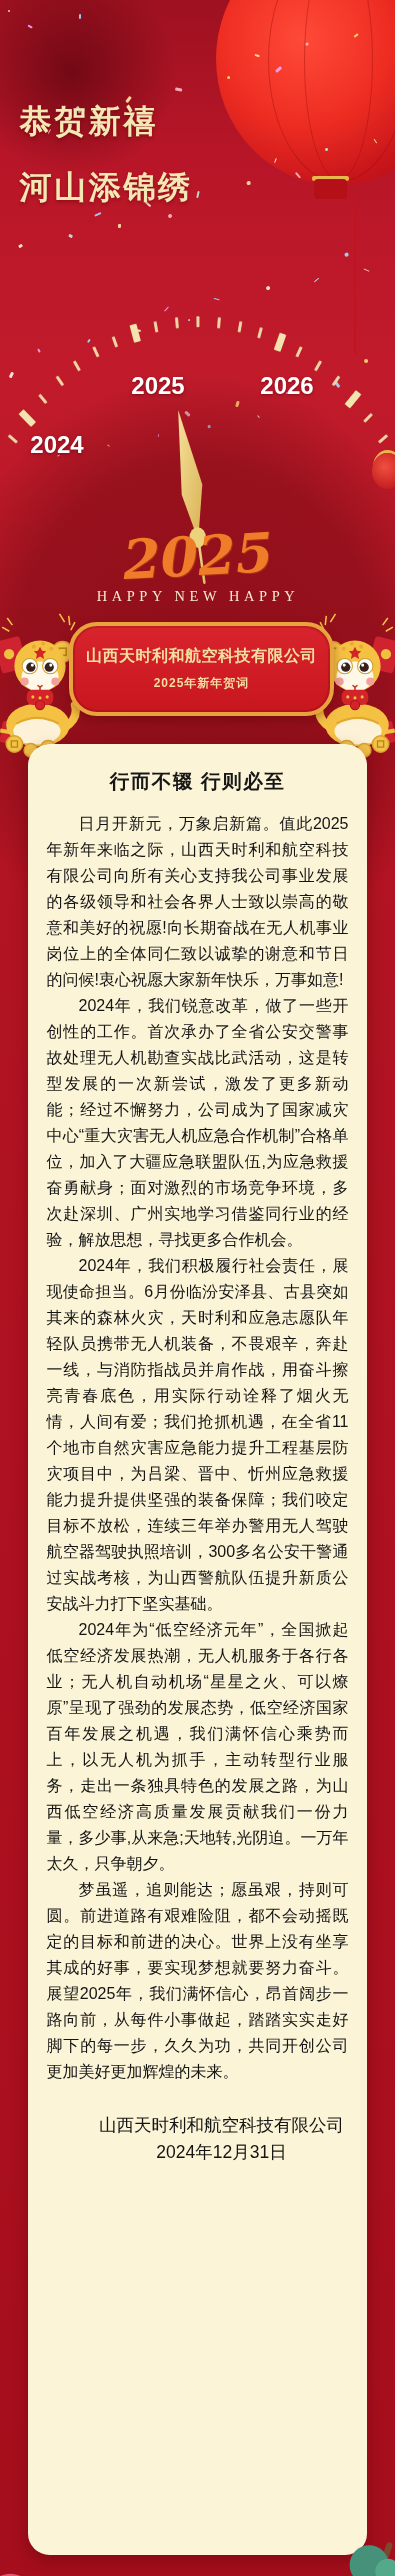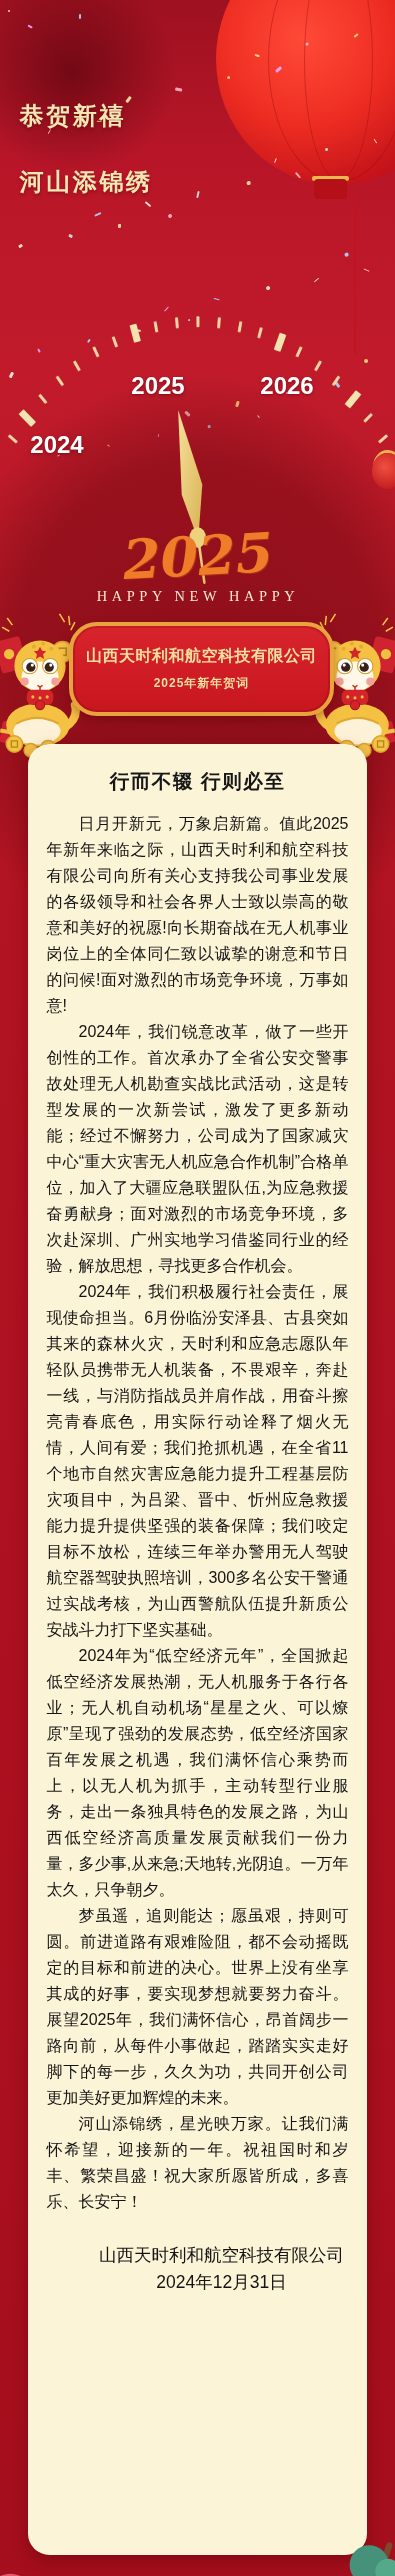--- a/index.html
+++ b/index.html
@@ -30,21 +30,21 @@
   .dial-shadow{left:-155px;top:268px;width:705px;height:804px;border-radius:50%;
     background:radial-gradient(closest-side,rgba(96,6,12,.46) 0%,rgba(96,6,12,.40) 52%,rgba(96,6,12,0) 74%);}
   #ticks span{position:absolute;background:#f3e3ae;border-radius:1px;filter:blur(0.2px);}
   .clock-year{color:#ffffff;font-weight:bold;font-family:"Liberation Sans",sans-serif;
     text-shadow:0 1px 3.1px rgba(60,0,5,.5);}
   .y2025{left:127px;top:372px;width:62px;font-size:24px;text-align:center;}
   .y2026{left:256px;top:372px;width:62px;font-size:24px;text-align:center;}
   .y2024{left:26px;top:431px;width:62px;font-size:24px;text-align:center;}
   
   .greet{left:19.6px;color:#f3e8b4;font-family:"Liberation Serif",serif;font-weight:900;
-    font-size:24px;letter-spacing:2.6px;text-shadow:0 1.5px 3.6px rgba(90,0,6,.45);}
+    font-size:32px;letter-spacing:2.6px;text-shadow:0 1.5px 3.6px rgba(90,0,6,.45);}
   .greet1{top:100px;} .greet2{top:166px;}
   
   .script-year{left:0;top:524px;width:396px;text-align:center;
     font-family:"DejaVu Serif",serif;font-style:italic;font-weight:bold;font-size:54px;
     color:#ee7c29;transform:rotate(-3deg);text-shadow:1px 1px 0 rgba(200,74,16,.55);}
   .hny{left:0;top:588px;width:396px;text-align:center;font-family:"Liberation Serif",serif;
     font-size:14.4px;letter-spacing:4.6px;color:#f6ecd0;}
   
   .banner{left:69px;top:622px;width:265px;height:94px;border-radius:28px;
     background:linear-gradient(180deg,#d8242c,#c8161f);border:4.6px solid #e8a33d;box-sizing:border-box;
@@ -234,26 +234,25 @@
   </svg>
 
   <div class="abs banner">
     <div class="company">山西天时利和航空科技有限公司</div>
     <div class="title">2025年新年贺词</div>
   </div>
 
   <div class="abs card">
     <h1>行而不辍 行则必至</h1>
     <div class="body-text">
-        <p>日月开新元，万象启新篇。值此2025年新年来临之际，山西天时利和航空科技有限公司向所有关心支持我公司事业发展的各级领导和社会各界人士致以崇高的敬意和美好的祝愿!向长期奋战在无人机事业岗位上的全体同仁致以诚挚的谢意和节日的问候!面对激烈的市场竞争环境，万事如意!</p>
+        <p>日月开新元，万象启新篇。值此2025年新年来临之际，山西天时利和航空科技有限公司向所有关心支持我公司事业发展的各级领导和社会各界人士致以崇高的敬意和美好的祝愿!向长期奋战在无人机事业岗位上的全体同仁致以诚挚的谢意和节日的问候!衷心祝愿大家新年快乐，万事如意!</p>
         <p>2024年，我们锐意改革，做了一些开创性的工作。首次承办了全省公安交警事故处理无人机勘查实战比武活动，这是转型发展的一次新尝试，激发了更多新动能；经过不懈努力，公司成为了国家减灾中心“重大灾害无人机应急合作机制”合格单位，加入了大疆应急联盟队伍,为应急救援奋勇献身；面对激烈的市场竞争环境，多次赴深圳、广州实地学习借鉴同行业的经验，解放思想，寻找更多合作机会。</p>
         <p>2024年，我们积极履行社会责任，展现使命担当。6月份临汾安泽县、古县突如其来的森林火灾，天时利和应急志愿队年轻队员携带无人机装备，不畏艰辛，奔赴一线，与消防指战员并肩作战，用奋斗擦亮青春底色，用实际行动诠释了烟火无情，人间有爱；我们抢抓机遇，在全省11个地市自然灾害应急能力提升工程基层防灾项目中，为吕梁、晋中、忻州应急救援能力提升提供坚强的装备保障；我们咬定目标不放松，连续三年举办警用无人驾驶航空器驾驶执照培训，300多名公安干警通过实战考核，为山西警航队伍提升新质公安战斗力打下坚实基础。</p>
         <p>2024年为“低空经济元年”，全国掀起低空经济发展热潮，无人机服务于各行各业；无人机自动机场“星星之火、可以燎原”呈现了强劲的发展态势，低空经济国家百年发展之机遇，我们满怀信心乘势而上，以无人机为抓手，主动转型行业服务，走出一条独具特色的发展之路，为山西低空经济高质量发展贡献我们一份力量，多少事,从来急;天地转,光阴迫。一万年太久，只争朝夕。</p>
         <p>梦虽遥，追则能达；愿虽艰，持则可圆。前进道路有艰难险阻，都不会动摇既定的目标和前进的决心。世界上没有坐享其成的好事，要实现梦想就要努力奋斗。展望2025年，我们满怀信心，昂首阔步一路向前，从每件小事做起，踏踏实实走好脚下的每一步，久久为功，共同开创公司更加美好更加辉煌的未来。</p>
-        <p>河山添锦绣，星光映万家。让我们满怀希望，迎接新的一年。祝祖国时和岁丰、繁荣昌盛！祝大家所愿皆所成，多喜乐、长安宁！</p>
       </div>
     <div class="signature">
       <div>山西天时利和航空科技有限公司</div>
       <div>2024年12月31日</div>
     </div>
   </div>
 
   <div class="abs wish wish1">新年快乐　万事如意</div>
 
   <svg class="abs scenery" viewBox="0 0 768 281">

